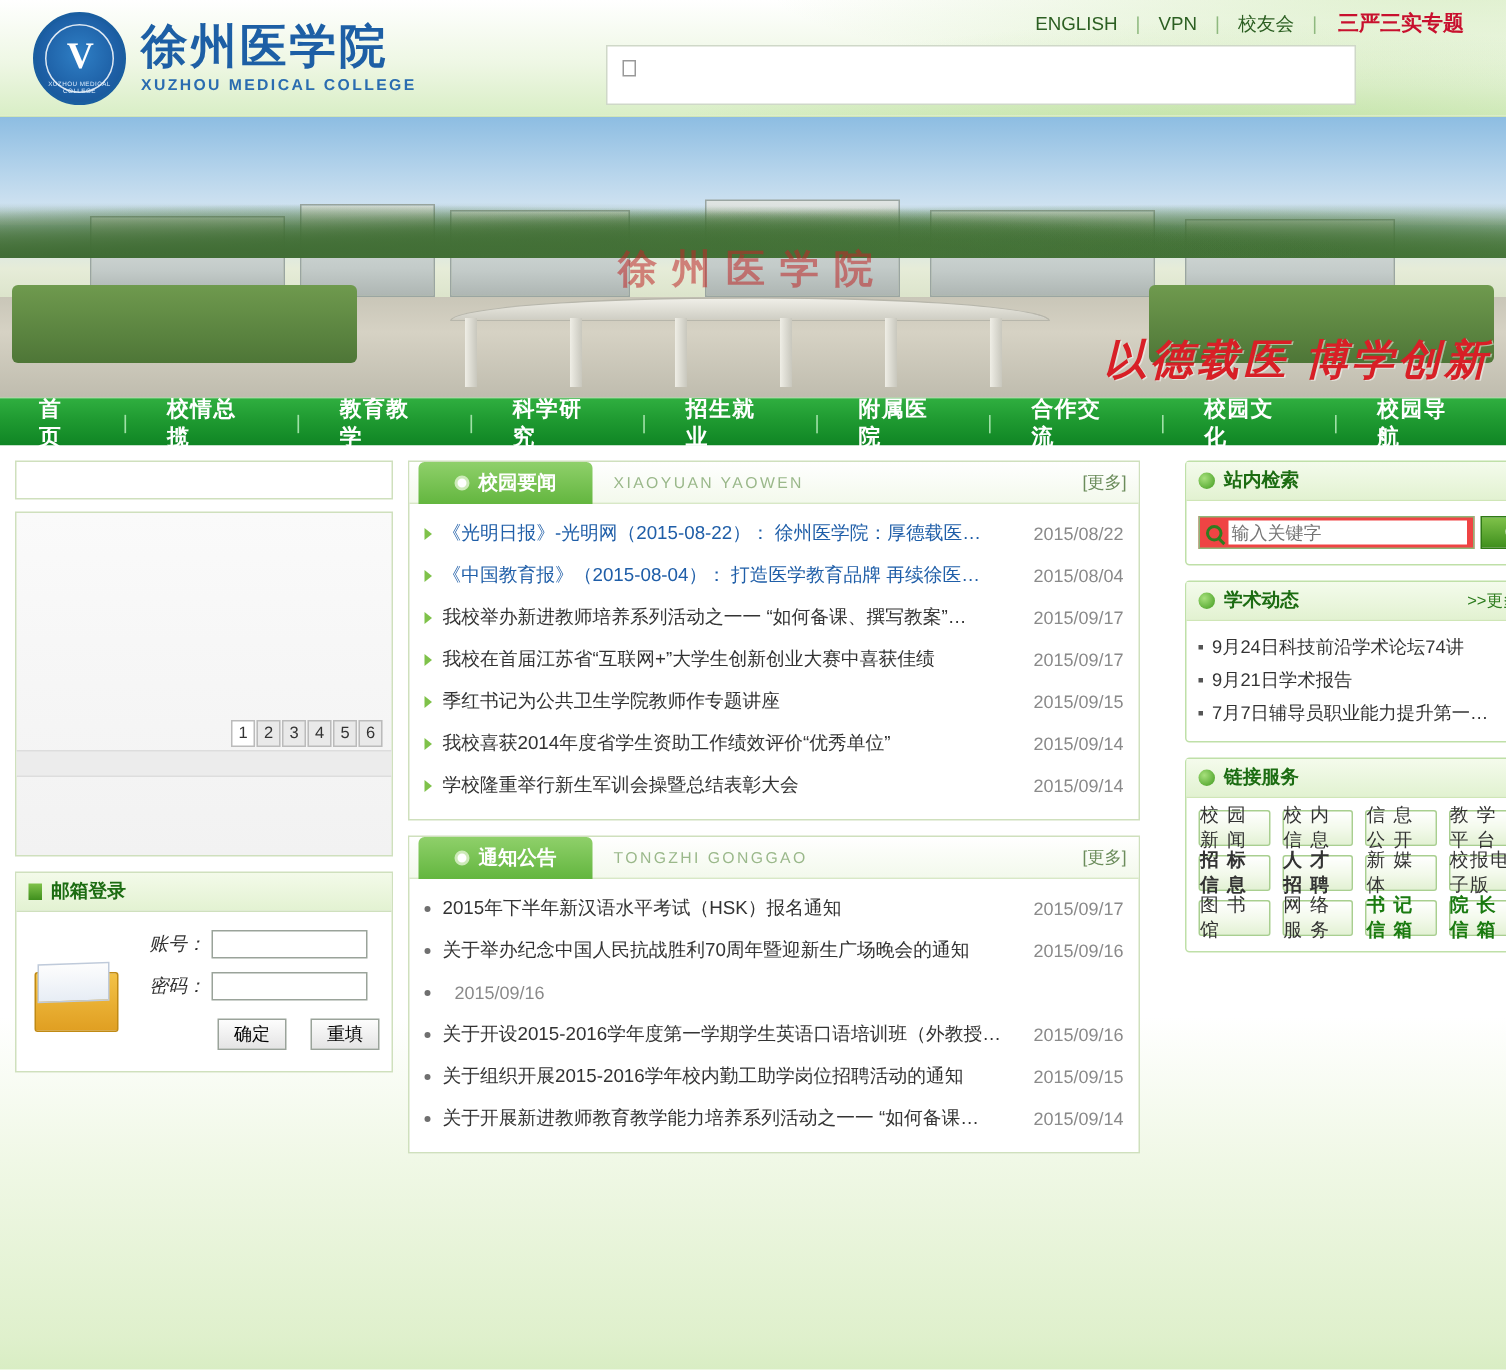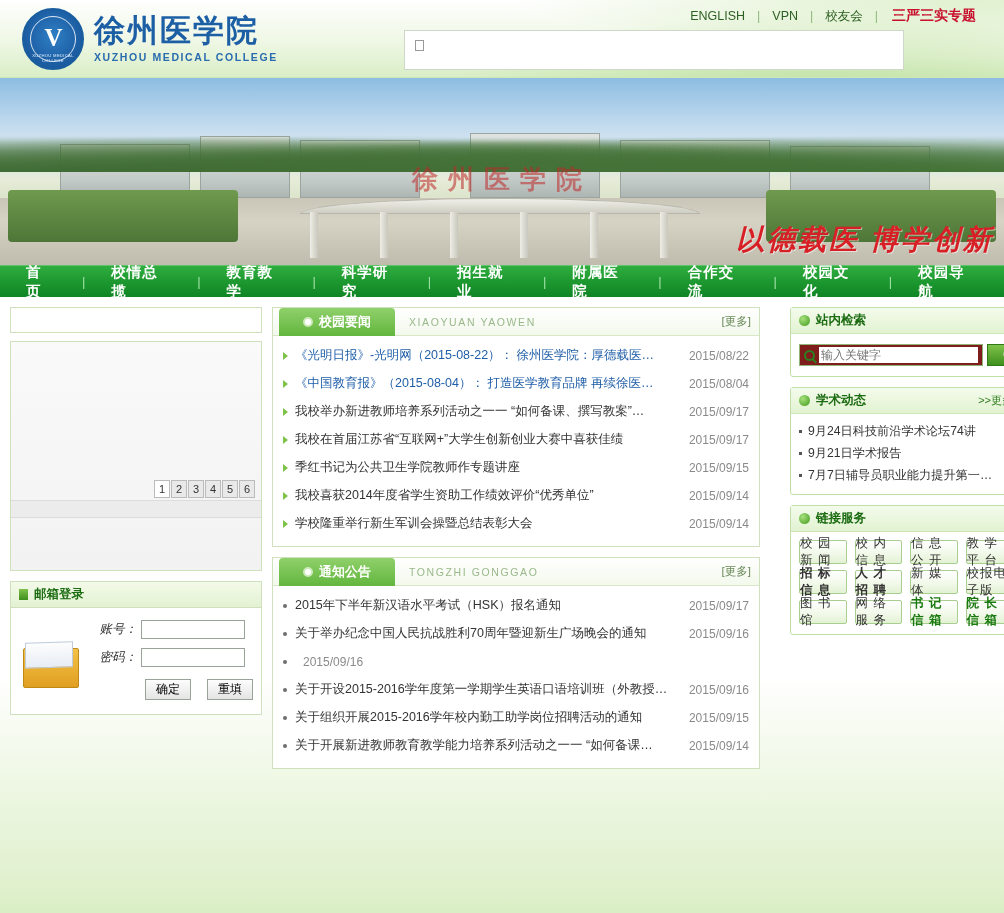--- a/index.html
+++ b/index.html
@@ -492,21 +492,21 @@
   .search-row {
     display: flex;
     align-items: center;
     padding: 10px 8px;
     gap: 4px;
   }
   .search-field {
     flex: 1;
     height: 22px;
     border: 1px solid #8fb679;
-    background: #7f1d1d;
+    background: #ef4444;
     display: flex;
     align-items: center;
     padding: 0 4px;
     gap: 4px;
   }
   .search-field .magn {
     width: 11px; height: 11px;
     border: 2px solid #2e7d1f;
     border-radius: 50%;
     position: relative;

